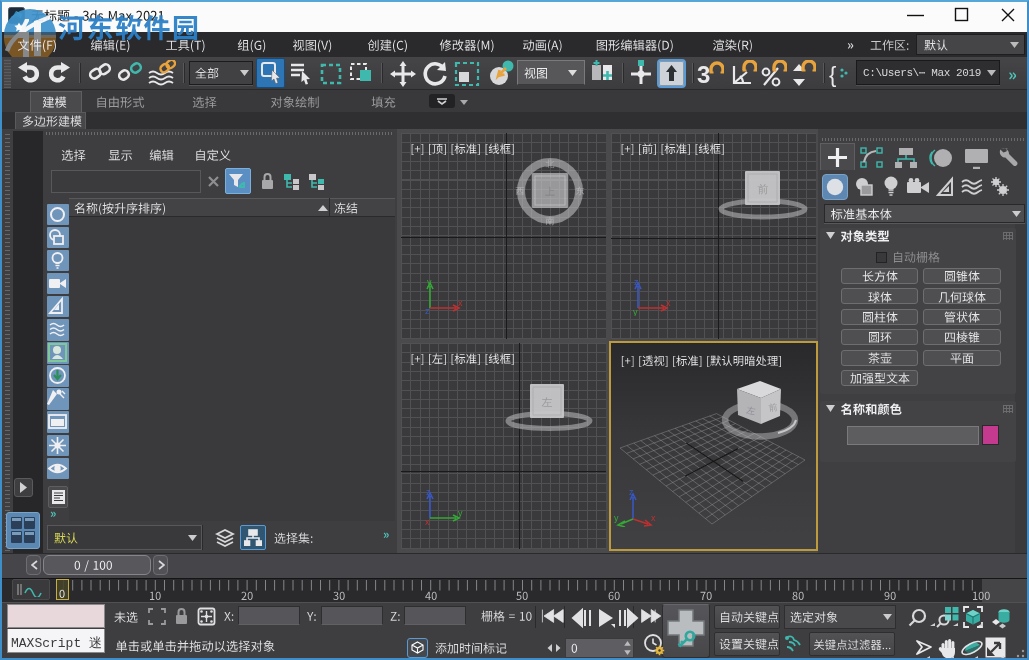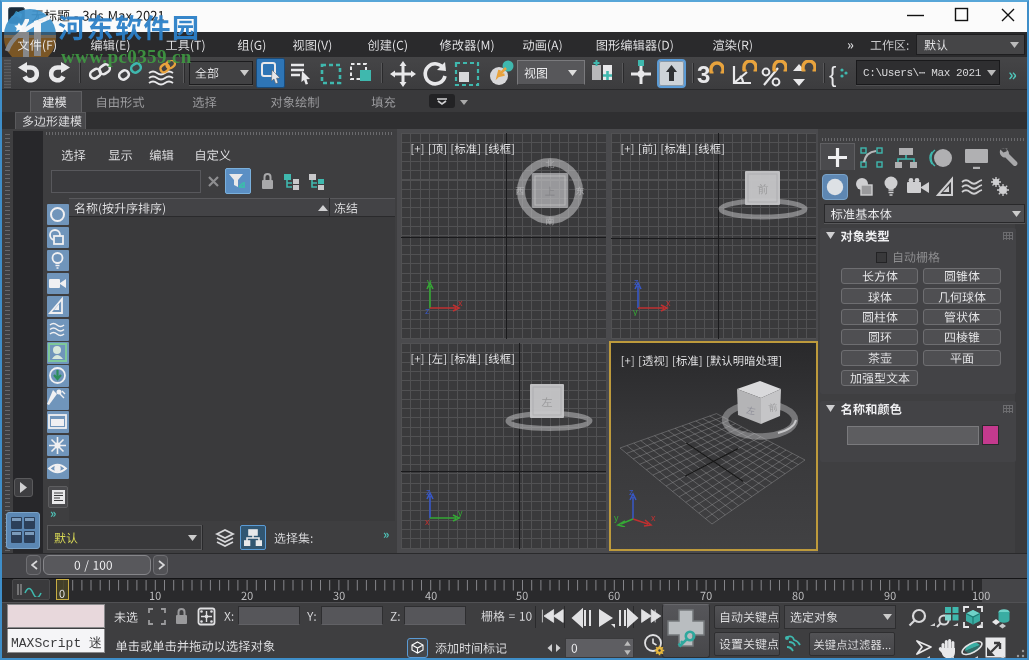--- a/index.html
+++ b/index.html
@@ -247,21 +247,21 @@
       </g>
     </svg>
 <div class="sep" style="left:821px"></div>
 <svg class="a" style="left:827px;top:58px;" width="21" height="28" viewBox="0 0 21 28">
       <text x="0" y="22" font-family="Liberation Sans" font-size="22" fill="#e8e8ea">{</text>
       <circle cx="13" cy="10" r="1.6" fill="#3fb8ae"></circle>
       <circle cx="13" cy="16" r="1.6" fill="#3fb8ae"></circle>
       <circle cx="17" cy="13" r="1.6" fill="#3fb8ae"></circle>
     </svg>
 <div class="a" style="left:854px;top:58px;width:144px;height:25px;background:#2e2e30;border:1px solid #19191b;box-shadow:0 1px 0 #505052"></div>
-<div class="a" style="left:861px;top:63px;font:11px 'Liberation Mono',monospace;color:#d8d8da;letter-spacing:-.4px;padding-top:1px">C:\Users\⋯ Max 2021</div>
+<div class="a" style="left:861px;top:63px;font:11px 'Liberation Mono',monospace;color:#d8d8da;letter-spacing:-.4px;padding-top:1px">C:\Users\⋯ Max 2019</div>
 <svg class="a" style="left:985px;top:68px" width="9" height="6" viewBox="0 0 9 6">
       <path d="M0 0h9l-4.5 6z" fill="#bbb"></path>
     </svg>
 <div class="t" style="left:1006px;top:64.0px;">
       <svg width="10" height="19" viewBox="0 -14.96 10 19.38" style="overflow:visible;display:block">
         <path d="M2 -1.1 4.6 -4V-5.7L2 -8.6L1 -7.8L3.2 -4.9L1 -1.9ZM5.5 -1.1 8.1 -4V-5.7L5.5 -8.6L4.5 -7.8L6.7 -4.9L4.5 -1.9Z" fill="#4fc3b8"></path>
       </svg>
     </div>
 <div class="a" style="left:0;top:88px;width:1025px;height:22px;background:#39393b"></div>
 <div class="a" style="left:28px;top:89px;width:52px;height:21px;background:#4a4a4d;border:1px solid #5f5f62;border-bottom:none"></div>
@@ -1192,15 +1192,14 @@
           <path d="M16.5 11.8 v2 M16.5 19.2 v2 M11.8 16.5 h2 M19.2 16.5 h2 M13.2 13.2 l1.4 1.4 M18.4 18.4 l1.4 1.4 M18.4 14.6 l1.4 -1.4 M13.2 19.8 l1.4 -1.4"></path>
         </g>
       </g>
 <circle cx="16.5" cy="16.5" r="1.2" fill="#3e3e40"></circle>
     </svg>
 <div class="a" style="left:56px;top:12px;opacity:0.95">
       <svg width="144" height="31" viewBox="0 -23.76 144 30.78" style="overflow:visible;display:block">
         <path d="M0.5 -12.8C2.1 -11.9 4.5 -10.6 5.6 -9.9L7.4 -12.6C6.2 -13.3 3.8 -14.5 2.3 -15.2ZM1.3 -0.1 4 2.1C5.6 -0.5 7.3 -3.6 8.8 -6.5L6.4 -8.6C4.8 -5.5 2.7 -2.1 1.3 -0.1ZM1.8 -20.2C3.3 -19.3 5.6 -18 6.7 -17.1L8.5 -19.6V-18.2H21V-1.7C21 -1.1 20.7 -0.9 20.1 -0.9C19.4 -0.9 17 -0.9 14.8 -1C15.4 -0.1 16 1.4 16.1 2.4C19.1 2.4 21.1 2.3 22.4 1.8C23.7 1.3 24.2 0.3 24.2 -1.7V-18.2H26.2V-21.4H8.5V-19.8C7.3 -20.6 5.1 -21.8 3.6 -22.6ZM9.7 -15.4V-3.5H12.6V-5.3H18.6V-15.4ZM12.6 -12.5H15.7V-8.2H12.6Z M34.8 -7C33.8 -4.6 32 -2.1 30.1 -0.5C30.8 0 32.2 1 32.8 1.6C34.7 -0.2 36.8 -3.2 38 -6.1ZM46.4 -5.7C48.3 -3.6 50.5 -0.7 51.5 1.2L54.4 -0.4C53.4 -2.3 51 -5 49.2 -7ZM30.4 -19.5V-16.4H36C35.2 -15 34.4 -14 34 -13.5C33.2 -12.4 32.6 -11.7 31.8 -11.5C32.2 -10.6 32.8 -8.9 33 -8.2C33.2 -8.5 34.7 -8.7 36.1 -8.7H41.7V-1.5C41.7 -1.2 41.6 -1.1 41.1 -1.1C40.6 -1 39.2 -1.1 37.8 -1.1C38.3 -0.2 38.8 1.3 39 2.2C40.9 2.2 42.5 2.1 43.6 1.6C44.7 1.1 45 0.2 45 -1.5V-8.7H52.4L52.4 -11.8H45V-15.3H41.7V-11.8H36.8C37.9 -13.2 39 -14.7 40 -16.4H53.7V-19.5H41.8C42.2 -20.3 42.6 -21.1 43 -21.9L39.4 -23.2C38.9 -21.9 38.3 -20.7 37.7 -19.5Z M72.4 -22.9C71.9 -18.8 70.9 -14.8 69 -12.4C69.7 -12 71.1 -11 71.6 -10.6C72.7 -12 73.5 -14 74.2 -16.2H79.7C79.4 -14.5 79.1 -12.8 78.8 -11.6L81.4 -11C82 -13 82.7 -16 83.2 -18.7L81 -19.2L80.5 -19.1H74.9C75.1 -20.2 75.3 -21.4 75.5 -22.5ZM74.4 -13.7V-12.5C74.4 -9 74 -3.7 68.7 0.3C69.5 0.8 70.6 1.8 71.1 2.5C73.7 0.5 75.2 -1.9 76.1 -4.2C77.3 -1.3 78.9 1 81.4 2.4C81.8 1.6 82.8 0.3 83.5 -0.3C80.2 -1.9 78.3 -5.5 77.4 -9.7C77.5 -10.7 77.5 -11.6 77.5 -12.4V-13.7ZM59.2 -8.4C59.5 -8.6 60.5 -8.8 61.5 -8.8H64V-5.9C61.6 -5.6 59.4 -5.3 57.7 -5.1L58.4 -1.8L64 -2.7V2.3H66.9V-3.2L70 -3.8L69.9 -6.7L66.9 -6.3V-8.8H69.6L69.6 -11.7H66.9V-15.4H64V-11.7H62.2C62.9 -13.3 63.6 -15.1 64.3 -17H69.9V-20H65.2L65.8 -22.3L62.7 -22.9C62.5 -21.9 62.3 -21 62 -20H58.1V-17H61.2C60.6 -15.2 60.1 -13.8 59.8 -13.2C59.3 -12 58.8 -11.3 58.2 -11.1C58.6 -10.4 59.1 -9 59.2 -8.4Z M94 -9.9V-6.7H101.3V2.4H104.6V-6.7H111.6V-9.9H104.6V-14.5H110.3V-17.7H104.6V-22.6H101.3V-17.7H99.1C99.4 -18.7 99.7 -19.8 99.9 -20.8L96.8 -21.4C96.2 -18.1 95 -14.7 93.6 -12.6C94.4 -12.2 95.7 -11.5 96.4 -11C97 -12 97.5 -13.2 98.1 -14.5H101.3V-9.9ZM92 -22.8C90.7 -19 88.4 -15.1 86 -12.7C86.6 -11.9 87.4 -10.1 87.7 -9.3C88.3 -9.9 88.8 -10.6 89.4 -11.3V2.4H92.4V-16.1C93.5 -18 94.4 -19.9 95.1 -21.9Z M121.3 -17V-14.5H133.7V-17ZM119.9 -12.6V-9.9H123.3C123 -7.1 122.2 -5.5 119.2 -4.4C119.9 -3.9 120.6 -2.8 120.9 -2.1C124.8 -3.5 125.9 -6 126.2 -9.9H128V-6C128 -3.5 128.5 -2.7 130.7 -2.7C131.2 -2.7 132.1 -2.7 132.6 -2.7C134.3 -2.7 135 -3.6 135.3 -6.7C134.5 -6.9 133.4 -7.3 132.8 -7.7C132.8 -5.6 132.7 -5.2 132.3 -5.2C132.1 -5.2 131.4 -5.2 131.3 -5.2C130.9 -5.2 130.8 -5.3 130.8 -6V-9.9H135V-12.6ZM115.9 -21.8V2.4H119.2V1.3H135.7V2.4H139.1V-21.8ZM119.2 -1.8V-18.8H135.7V-1.8Z" fill="#2c80c8"></path>
       </svg>
     </div>
-<div class="a" style="left:59px;top:43.5px;font-family:'Liberation Serif',serif;font-size:19px;font-weight:bold;letter-spacing:0.4px;color:#3f9b42;opacity:.9">www.pc0359.cn</div>
 <div class="a" style="left:1025px;top:0;width:2px;height:658px;background:#3e8ec9"></div>
 <div class="a" style="left:0;top:656px;width:1027px;height:2px;background:#3e8ec9"></div>
 </div>
 </body></html>

